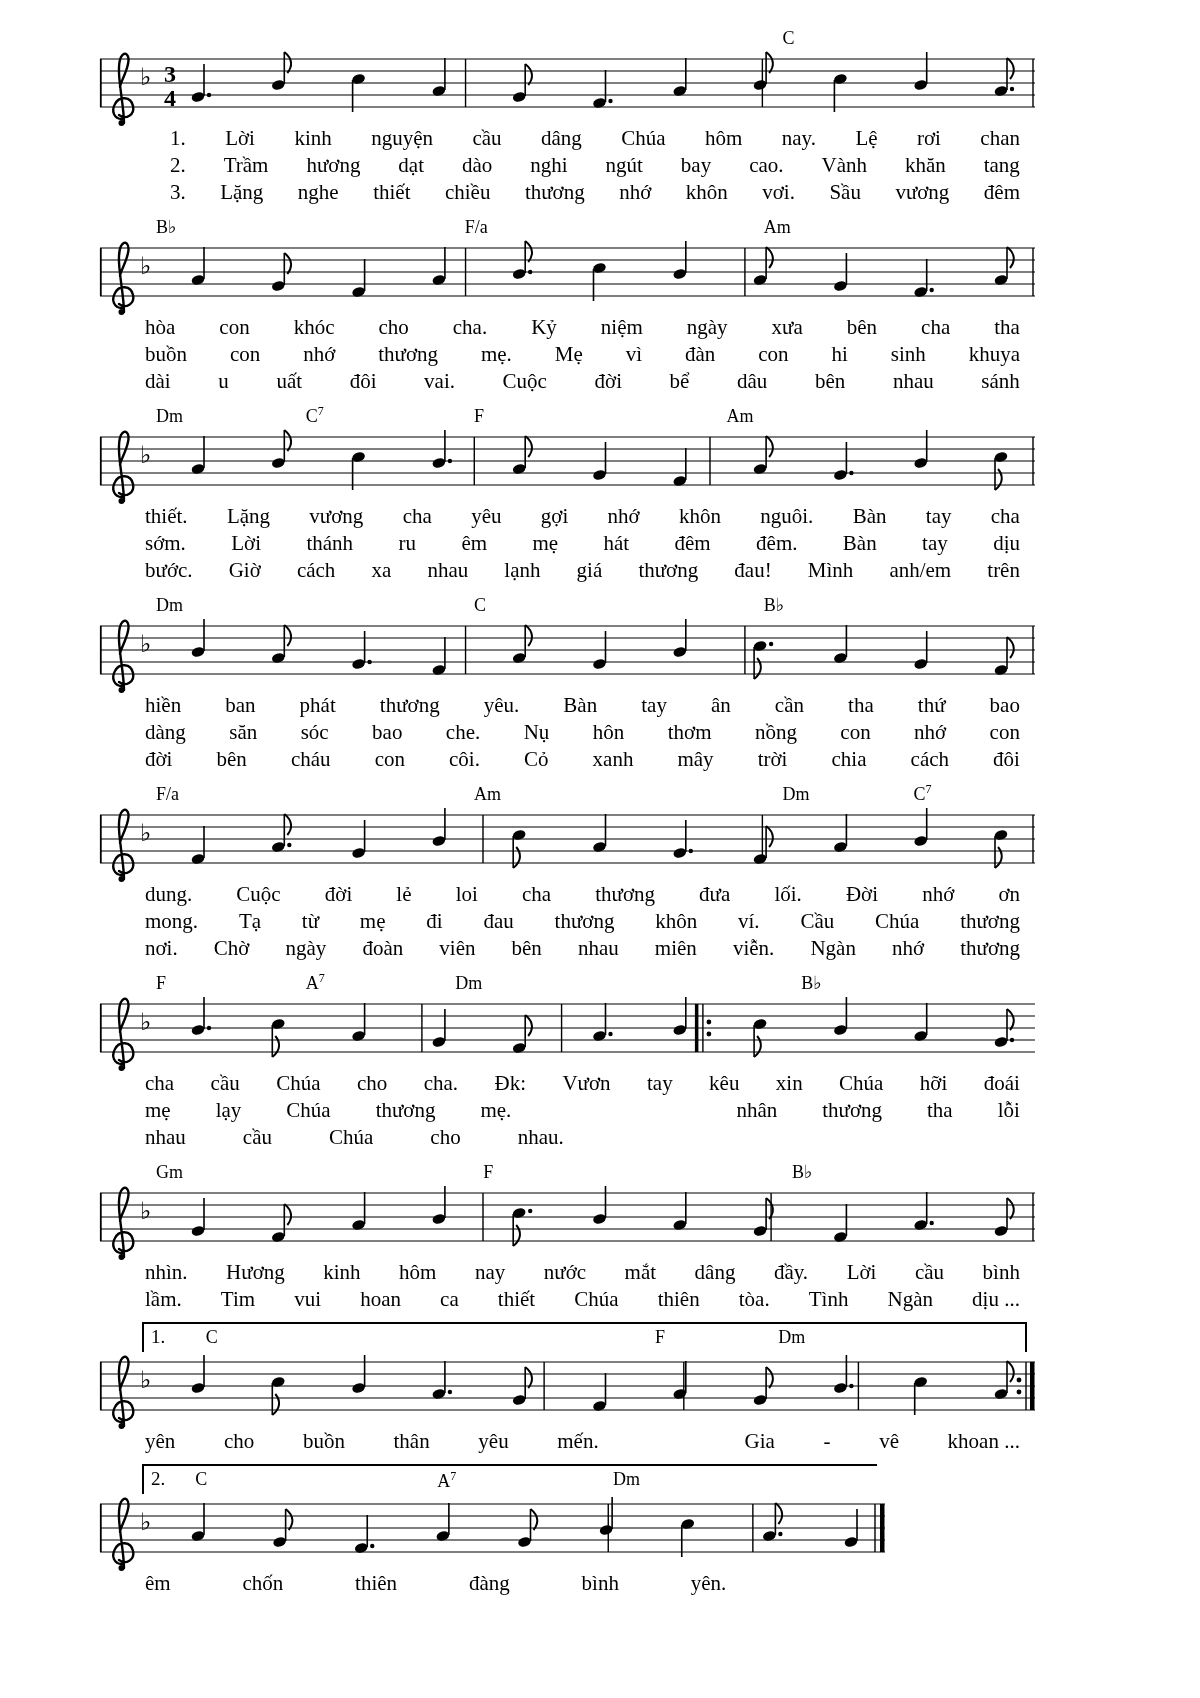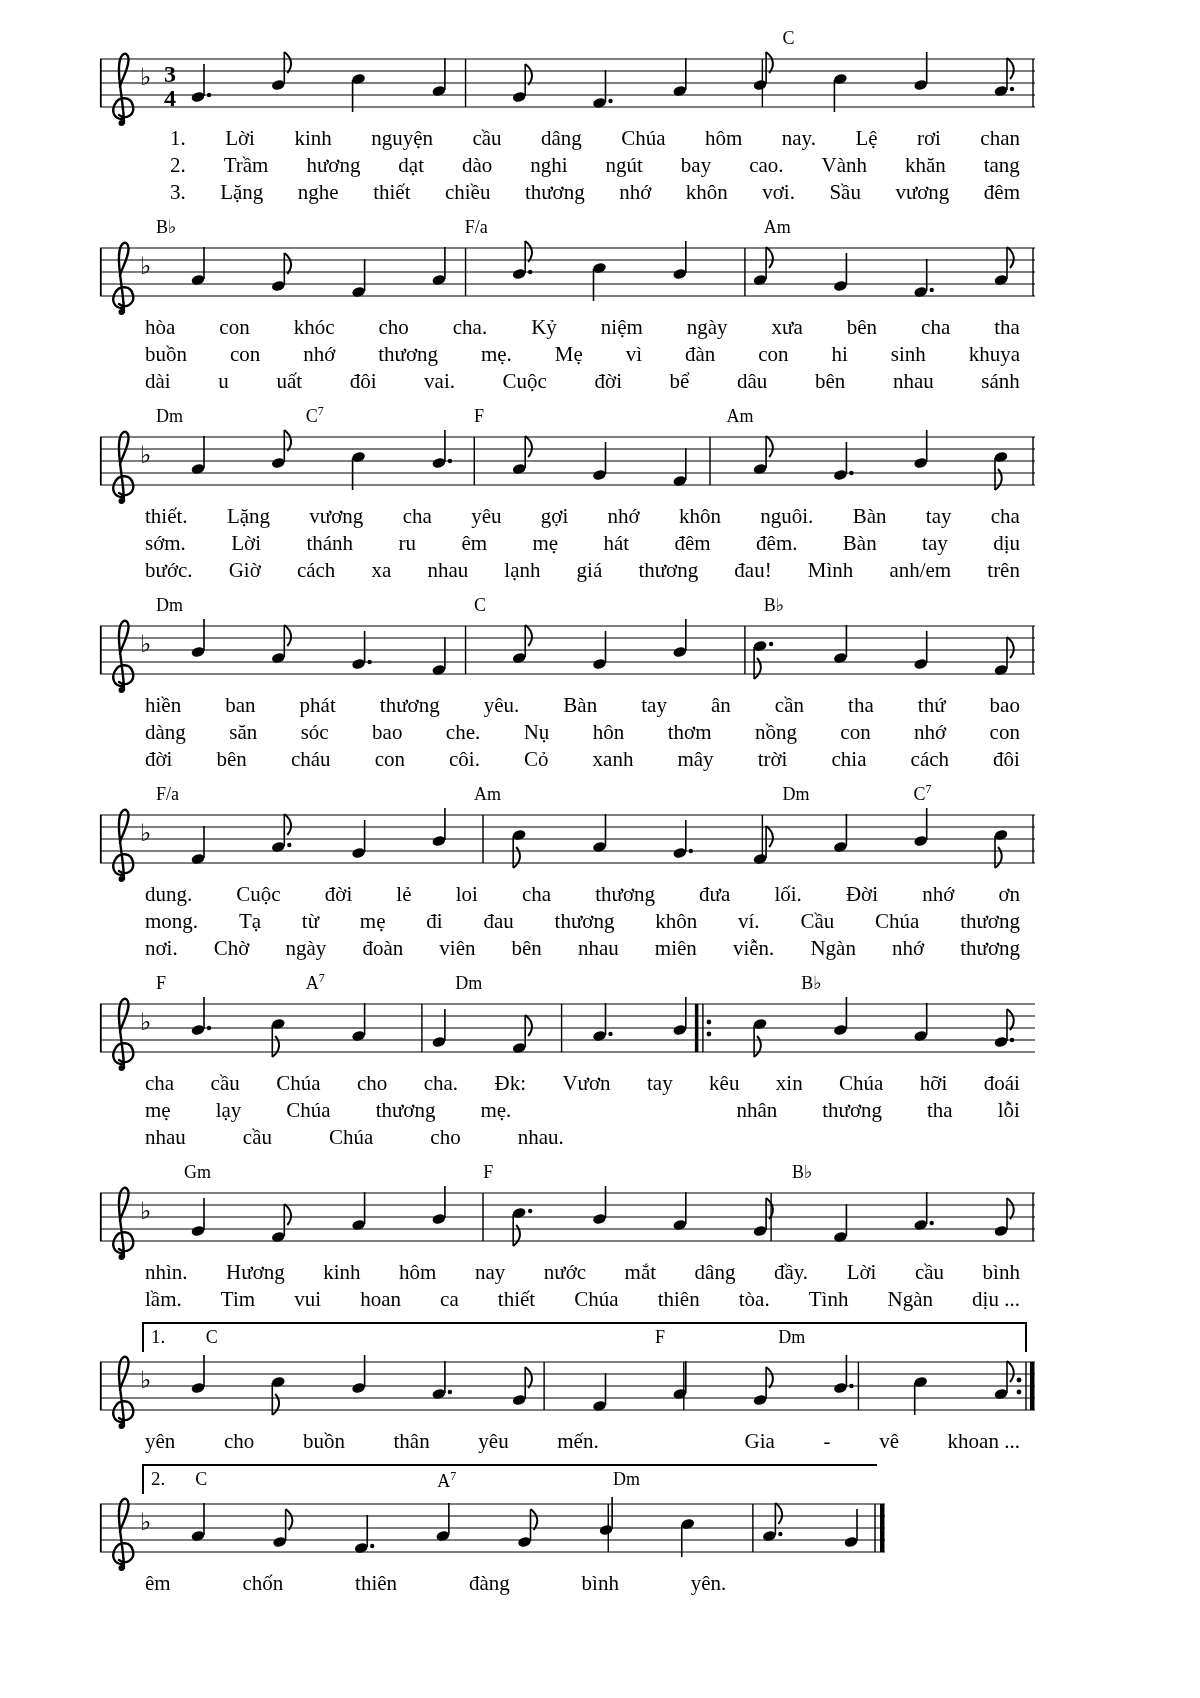--- a/index.html
+++ b/index.html
@@ -611,21 +611,21 @@
             <span class="lyric-word"></span>
             <span class="lyric-word"></span>
             <span class="lyric-word"></span>
             <span class="lyric-word"></span>
             <span class="lyric-word"></span>
           </div>
         </div>
       </section>
       <section class="system" style="width: 935px;">
         <div class="chord-row" style="width: 935px;">
-          <span class="chord" style="left: 6%; margin-left: 28px;">Gm</span>
+          <span class="chord" style="left: 6%;">Gm</span>
           <span class="chord" style="left: 41%;">F</span>
           <span class="chord" style="left: 74%;">B♭</span>
         </div>
         <svg class="staff" width="935" height="72" viewBox="0 0 935 72">
           <line x1="0" y1="10" x2="935" y2="10" stroke="#000" stroke-width="1.2"></line>
           <line x1="0" y1="22" x2="935" y2="22" stroke="#000" stroke-width="1.2"></line>
           <line x1="0" y1="34" x2="935" y2="34" stroke="#000" stroke-width="1.2"></line>
           <line x1="0" y1="46" x2="935" y2="46" stroke="#000" stroke-width="1.2"></line>
           <line x1="0" y1="58" x2="935" y2="58" stroke="#000" stroke-width="1.2"></line>
           <line x1="0.8" y1="10" x2="0.8" y2="58" stroke="#000" stroke-width="1.8"></line>

